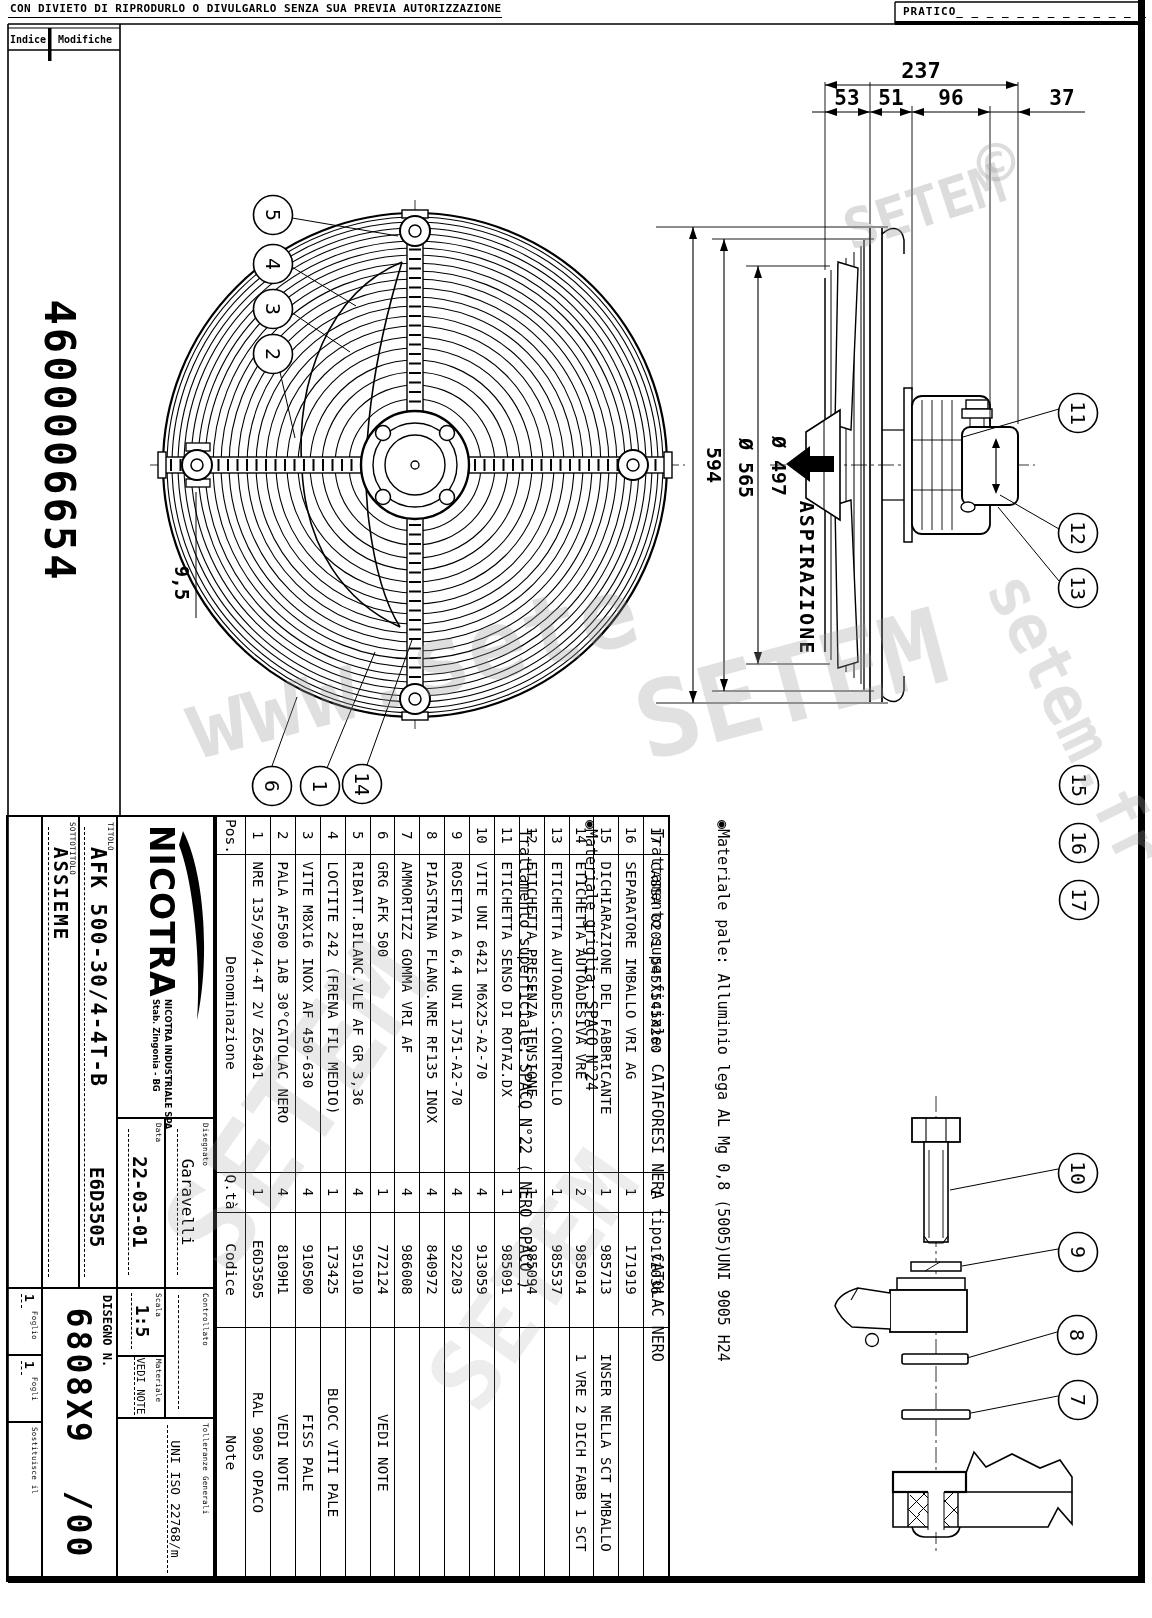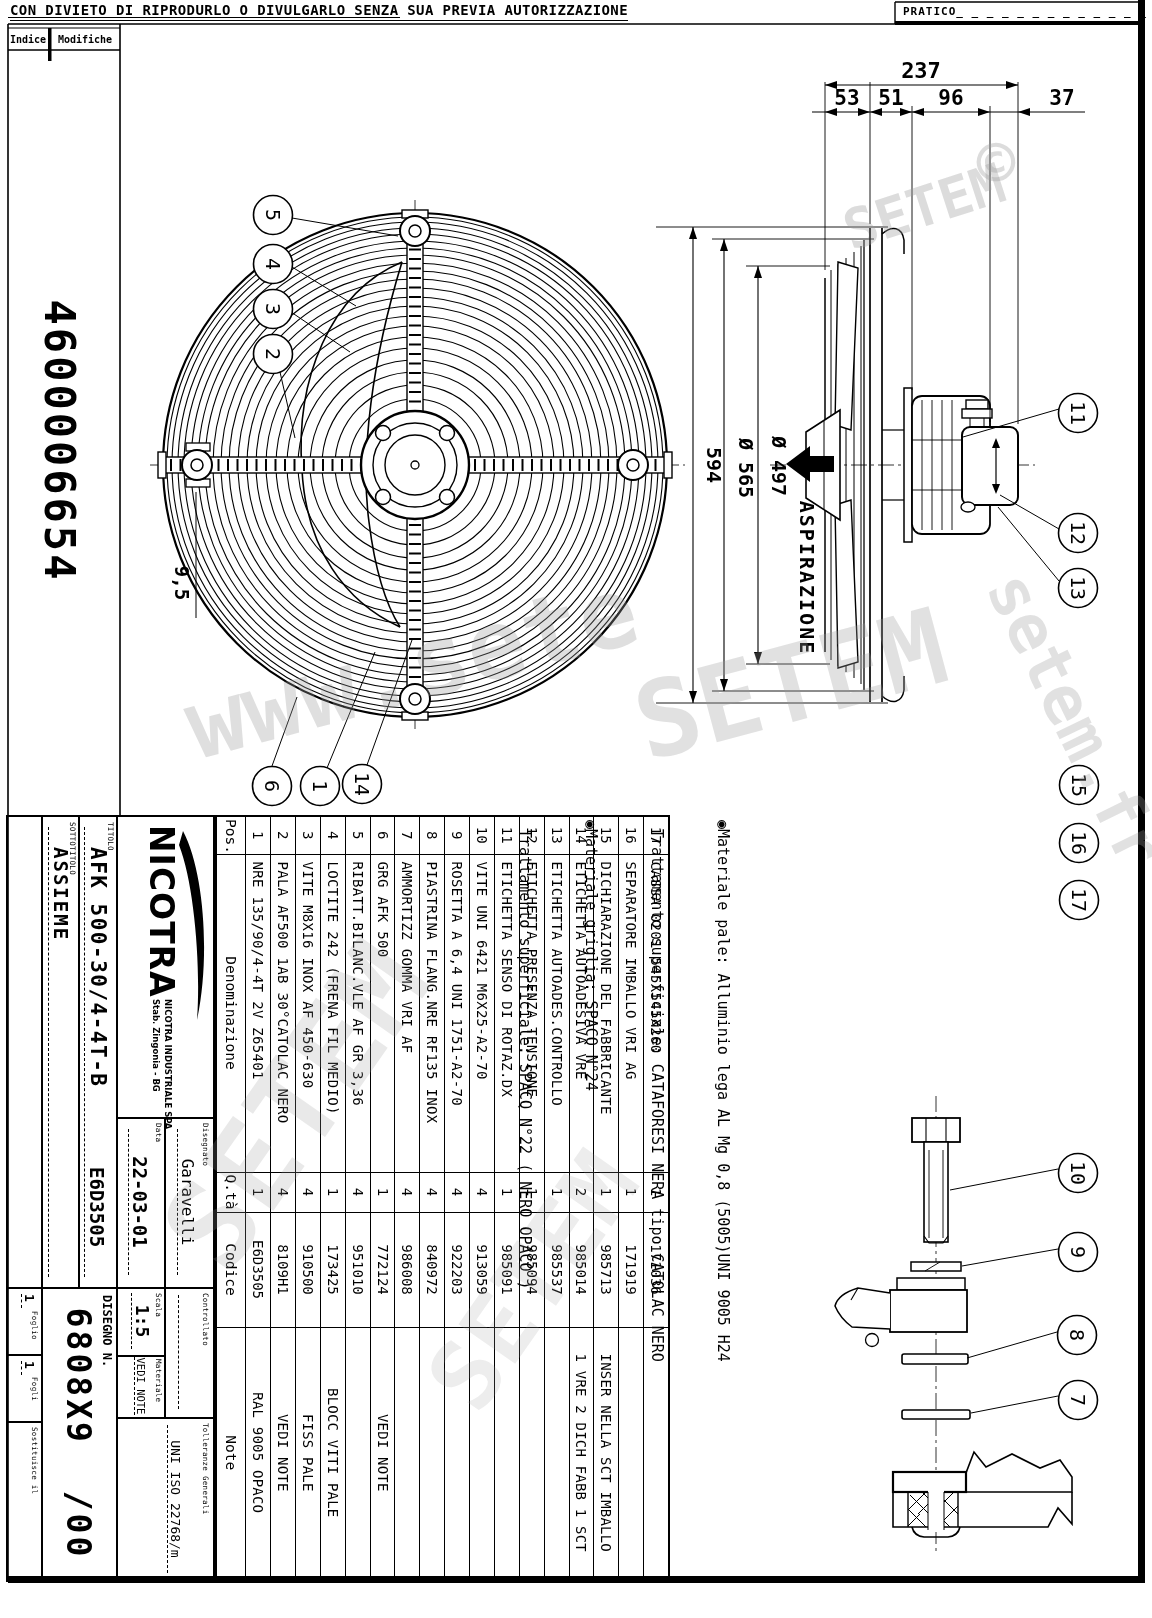--- a/index.html
+++ b/index.html
@@ -1,21 +1,21 @@
 <!DOCTYPE html>
 <html><head>
 <meta charset="utf-8">
 <style>
   html,body{margin:0;padding:0;background:#e8e8e8;}
   .sheet{position:relative;width:1152px;height:1618px;background:#ffffff;overflow:hidden;
          font-family:"DejaVu Sans Mono",monospace;color:#000;}
   .abs{position:absolute;}
   .rot90{position:absolute;transform:rotate(90deg);transform-origin:0 0;}
   
-  .copystrip{left:10px;top:2px;font-size:14px;font-weight:bold;letter-spacing:.4px;
+  .copystrip{left:10px;top:2px;font-size:11px;font-weight:bold;letter-spacing:.4px;
              border-bottom:1.6px solid #000;padding-bottom:2px;white-space:nowrap;}
   .pratico{left:903px;top:5px;font-size:11px;font-weight:bold;letter-spacing:1px;white-space:nowrap;}
   
   .bignum{width:318px;height:58px;font-size:42px;font-weight:bold;letter-spacing:3px;
           text-align:center;line-height:58px;white-space:nowrap;}
   
   table.parts{border-collapse:collapse;width:763px;height:455px;table-layout:fixed;
               border:2.2px solid #000;font-size:14px;}
   table.parts td,table.parts th{border:1.3px solid #000;padding:0 2px;height:22px;
               font-weight:normal;white-space:nowrap;overflow:hidden;}

